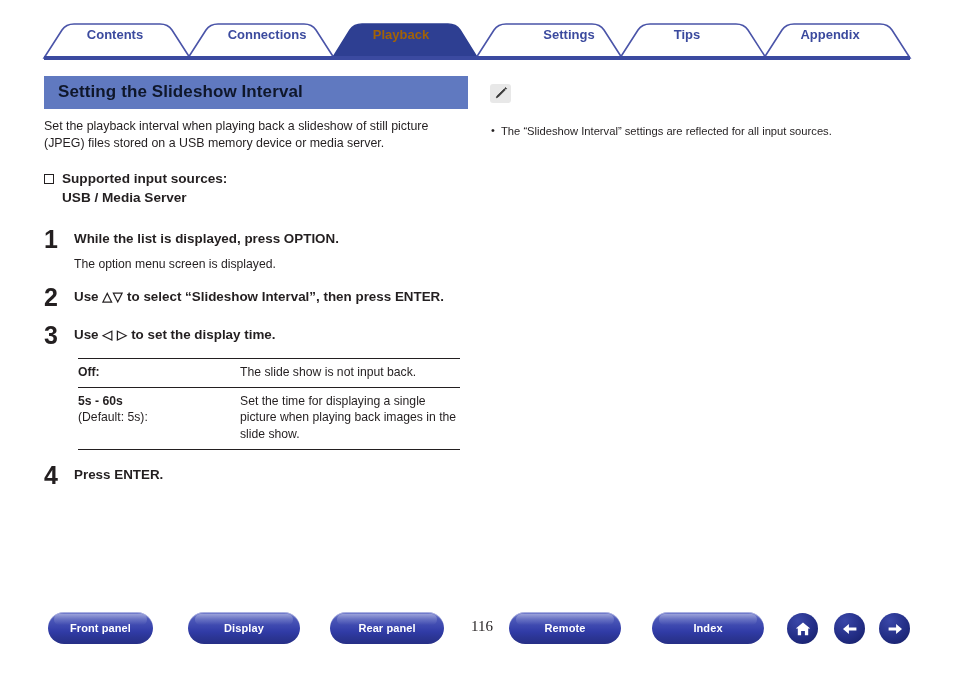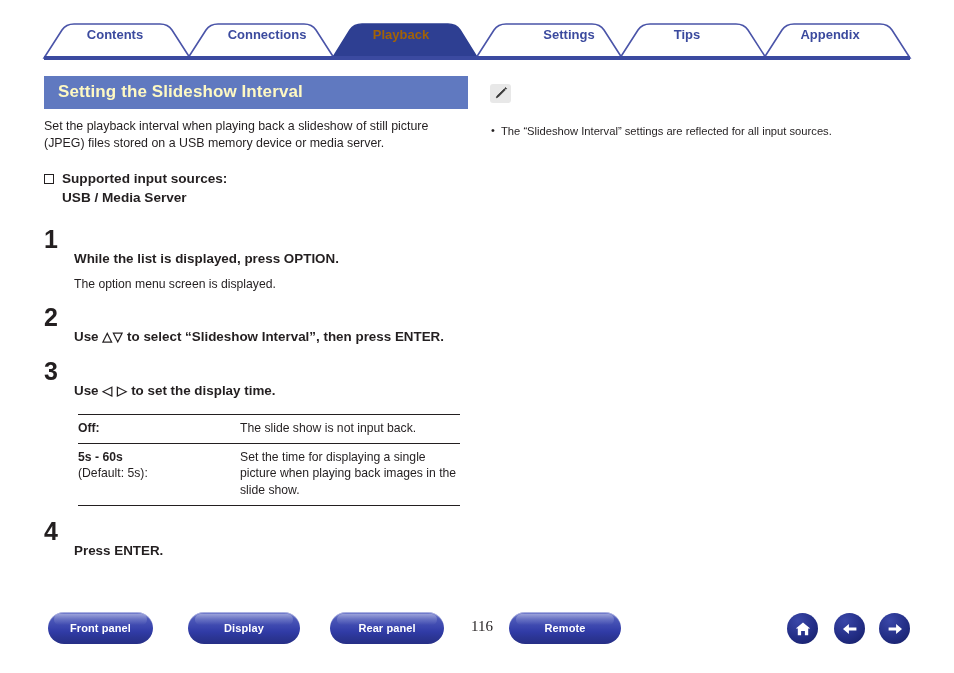--- a/index.html
+++ b/index.html
@@ -46,21 +46,21 @@
 
   
   .left-col {
     position: absolute;
     left: 44px;
     top: 76px;
     width: 424px;
   }
   .section-title {
     background: #6079c0;
-    color: #fef9c3;
+    color: #0f172a;
     font-size: 17px;
     font-weight: bold;
     padding: 6px 0 7px 14px;
     letter-spacing: 0.1px;
     line-height: 1.15;
   }
   .intro {
     font-size: 12.4px;
     line-height: 1.42;
     margin-top: 9px;
@@ -103,21 +103,20 @@
     font-size: 25px;
     font-weight: bold;
     width: 30px;
     flex: 0 0 30px;
     line-height: 1;
     margin-top: -3px;
     color: #231f20;
   }
   .step-body {
     flex: 1 1 auto;
-    margin-top: 20px;
   }
   .step-head {
     font-size: 13.4px;
     font-weight: bold;
     line-height: 1.3;
   }
   .step-sub {
     font-size: 12.2px;
     font-weight: normal;
     margin-top: 8px;
@@ -376,20 +375,21 @@
 </div>
 
 <div class="footer">
   <div class="pill" id="pill-front">Front panel</div>
   <div class="pill" id="pill-display">Display</div>
   <div class="pill" id="pill-rear">Rear panel</div>
 
   <div class="page-num">116</div>
 
   <div class="pill" id="pill-remote">Remote</div>
+  <div class="pill" id="pill-index">Index</div>
 
   <div class="circ" id="circ-home">
     <svg width="20" height="20" viewBox="0 0 20 20">
       <path d="M10 3.4 L17.2 9.6 L15.2 9.6 L15.2 16.2 L11.9 16.2 L11.9 12.0 L8.1 12.0 L8.1 16.2 L4.8 16.2 L4.8 9.6 L2.8 9.6 Z" fill="#ffffff"></path>
     </svg>
   </div>
   <div class="circ" id="circ-back">
     <svg width="20" height="20" viewBox="0 0 20 20">
       <path d="M16.4 8.4 L8.9 8.4 L8.9 5.1 L3.0 10.0 L8.9 14.9 L8.9 11.6 L16.4 11.6 Z" fill="#ffffff"></path>
     </svg>

